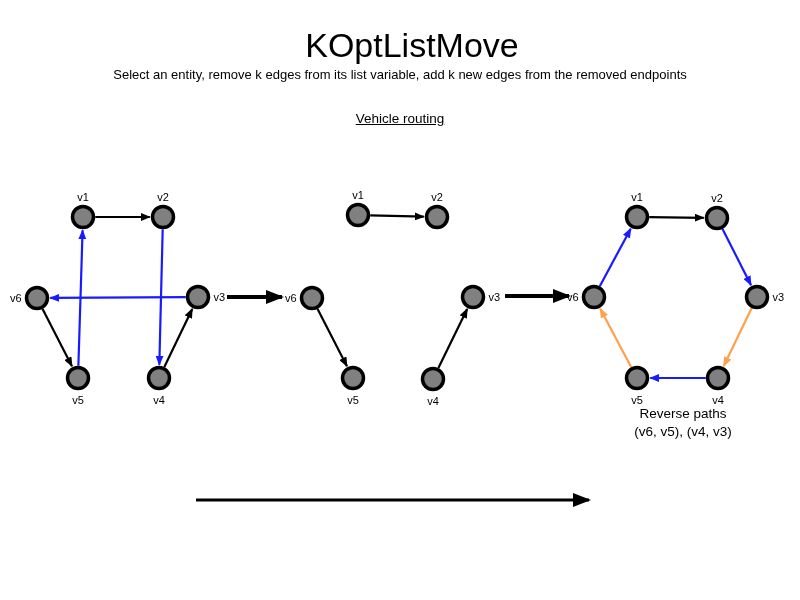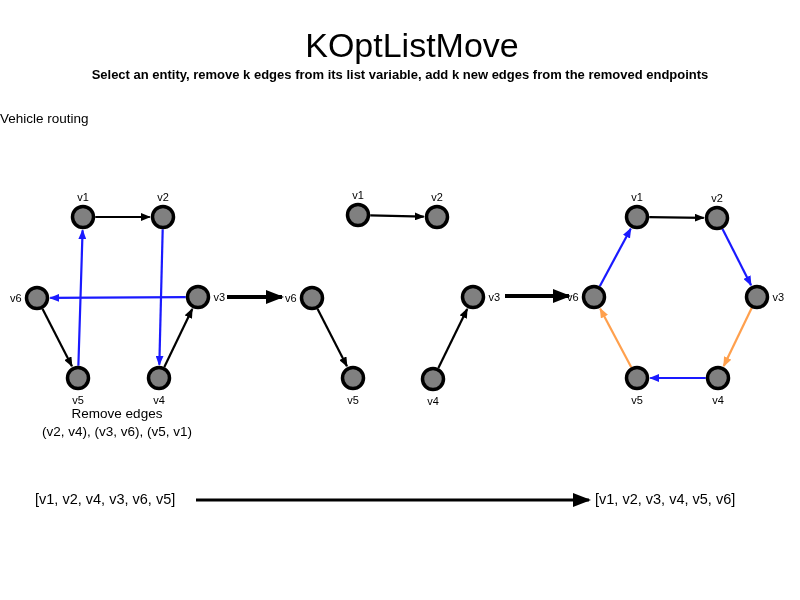--- a/index.html
+++ b/index.html
@@ -11,25 +11,25 @@
     color: #000;
     overflow: hidden;
   }
   .canvas { position: absolute; top: 0; left: 0; width: 800px; height: 600px; }
   .title {
     position: absolute; top: 26px; left: 0; width: 100%;
     text-align: center; font-size: 34px; line-height: 38px; margin-left: 12px;
   }
   .subtitle {
     position: absolute; top: 67px; left: 0; width: 100%;
-    text-align: center; font-size: 13px; line-height: 15px; font-weight: bold;
+    text-align: center; font-size: 13px; line-height: 15px;
   }
   .context-label {
     position: absolute; top: 111px; left: 0; width: 100%;
-    text-align: left; font-size: 13.5px;
+    text-align: center; font-size: 13.5px; text-decoration: underline;
   }
   #graph-svg { position: absolute; top: 0; left: 0; }
   #graph-svg text { font-family: "Liberation Sans", sans-serif; }
   .caption {
     position: absolute; top: 405px; transform: translateX(-50%);
     text-align: center; font-size: 13.5px; line-height: 18px; white-space: nowrap;
   }
   .list-text {
     position: absolute; top: 491px; font-size: 14.5px; white-space: nowrap;
   }
@@ -107,23 +107,21 @@
       <text x="772.5" y="301" text-anchor="start" font-size="11" fill="#000">v3</text>
       <circle cx="637" cy="378" r="10.5" fill="#808080" stroke="#000000" stroke-width="3.5"></circle>
       <text x="637" y="403.5" text-anchor="middle" font-size="11" fill="#000">v5</text>
       <circle cx="718" cy="378" r="10.5" fill="#808080" stroke="#000000" stroke-width="3.5"></circle>
       <text x="718" y="403.5" text-anchor="middle" font-size="11" fill="#000">v4</text>
       <line x1="227" y1="297" x2="282" y2="297" stroke="#000000" stroke-width="4" marker-end="url(#arrow-big)"></line>
       <line x1="505" y1="296" x2="569" y2="296" stroke="#000000" stroke-width="4" marker-end="url(#arrow-big)"></line>
       <line x1="196" y1="500" x2="589" y2="500" stroke="#000000" stroke-width="3" marker-end="url(#arrow-big)"></line>
     </svg>
 
-  <div class="caption" style="left:117px">
-    <div>Remove edges</div>
-    <div>(v2, v4), (v3, v6), (v5, v1)</div>
-  </div>
   <div class="caption" style="left:393px">
   </div>
+  <div class="caption" style="left:683px">
+    <div>Reverse paths</div>
+    <div>(v6, v5), (v4, v3)</div>
+  </div>
 
-  <div class="list-text" style="left:35px">[v1, v2, v4, v3, v6, v5]</div>
-  <div class="list-text" style="left:595px">[v1, v2, v3, v4, v5, v6]</div>
 
 </div>
 
 </body></html>

